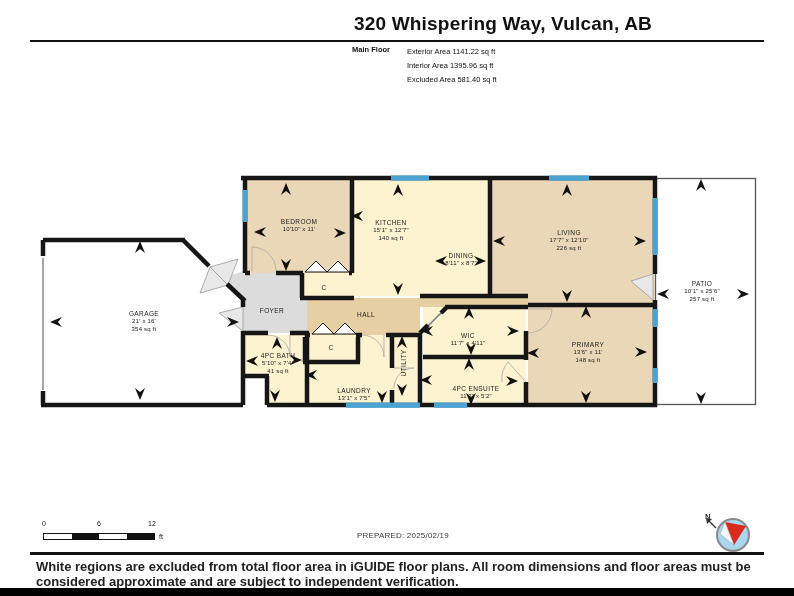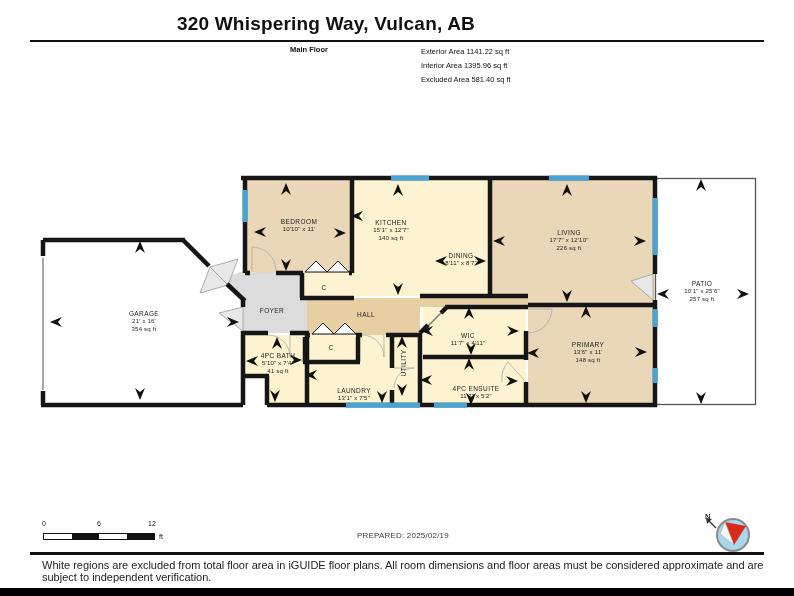--- a/index.html
+++ b/index.html
@@ -1,24 +1,24 @@
 <!DOCTYPE html>
 <html><head>
 <meta charset="utf-8">
 <style>
   html,body{margin:0;padding:0;background:#fff;}
   .page{position:relative;width:794px;height:596px;background:#fff;overflow:hidden;
         font-family:"Liberation Sans",sans-serif;color:#111;}
   
-  .title{position:absolute;top:13px;left:0;width:652px;text-align:center;
+  .title{position:absolute;top:13px;left:0;width:652px;text-align:right;
          font-size:19px;font-weight:bold;letter-spacing:.2px;}
   .title-rule{position:absolute;top:40px;left:30px;width:734px;height:2px;background:#111;}
-  .floor-label{position:absolute;top:45px;left:290px;width:100px;
+  .floor-label{position:absolute;top:45px;left:290px;width:100px;text-align:right;
                font-size:7.5px;font-weight:bold;}
-  .stats{position:absolute;top:45px;left:421px;font-size:7.5px;line-height:14px;}
+  .stats{position:absolute;top:45px;left:407px;font-size:7.5px;line-height:14px;}
   
   .plan-svg{position:absolute;left:0;top:0;}
   .rlabel{position:absolute;transform:translate(-50%,-50%);text-align:center;
           color:#1c1c1c;line-height:1.3;white-space:nowrap;}
   .rname{font-size:6.5px;letter-spacing:.4px;}
   .rdims,.rarea{font-size:6px;letter-spacing:.2px;}
   #lbl-garage{left:144px;top:322px;} #lbl-bedroom{left:299px;top:226px;}
   #lbl-kitchen{left:391px;top:231px;} #lbl-dining{left:461px;top:260px;}
   #lbl-living{left:569px;top:241px;} #lbl-patio{left:702px;top:292px;}
   #lbl-foyer{left:272px;top:311px;} #lbl-hall{left:366px;top:315px;}
@@ -32,21 +32,21 @@
   #tick0{left:44px;} #tick1{left:99px;} #tick2{left:152px;}
   .scale-bar{position:absolute;left:43px;top:533px;width:110px;height:5px;
              border:1px solid #111;display:flex;}
   .scale-bar i{display:block;height:100%;width:27.5px;}
   .seg-w{background:#fff;} .seg-b{background:#111;}
   .scale-unit{position:absolute;left:159px;top:533px;font-size:7px;}
   .prepared{position:absolute;left:357px;top:531px;font-size:8px;color:#3a3a3a;letter-spacing:.2px;}
   .north-label{position:absolute;left:705px;top:512px;font-size:7.5px;font-weight:bold;color:#333;}
   
   .footer-rule{position:absolute;left:30px;top:552px;width:734px;height:2.5px;background:#111;}
-  .disclaimer{position:absolute;left:42px;top:559px;width:740px;font-size:11px;color:#222;}
+  .disclaimer{position:absolute;left:36px;top:559px;width:740px;font-size:13px;color:#222;font-weight:bold;}
   .bottom-bar{position:absolute;left:0;top:588px;width:794px;height:8px;background:#000;}
 </style>
 </head>
 <body>
 
 <div class="page">
 
   <div class="title">320 Whispering Way, Vulcan, AB</div>
   <div class="title-rule"></div>
   <div class="floor-label">Main Floor</div>

